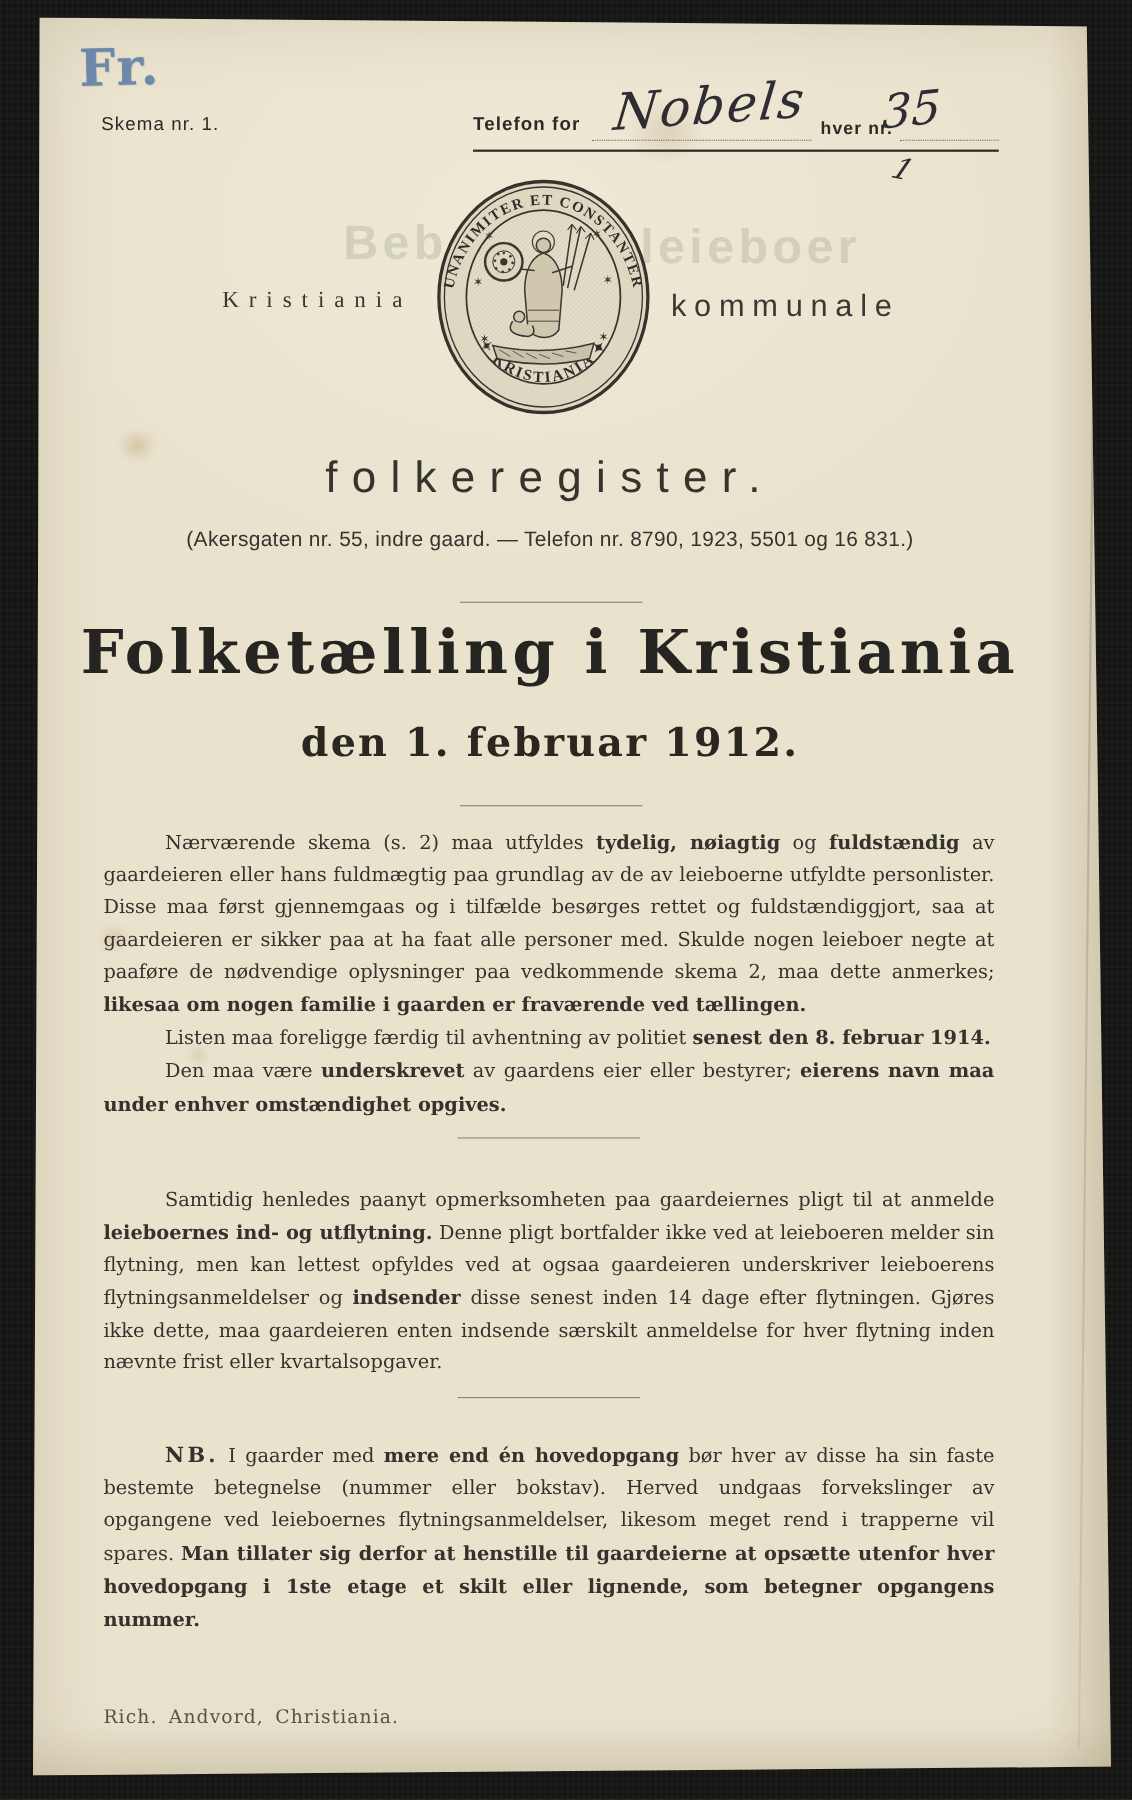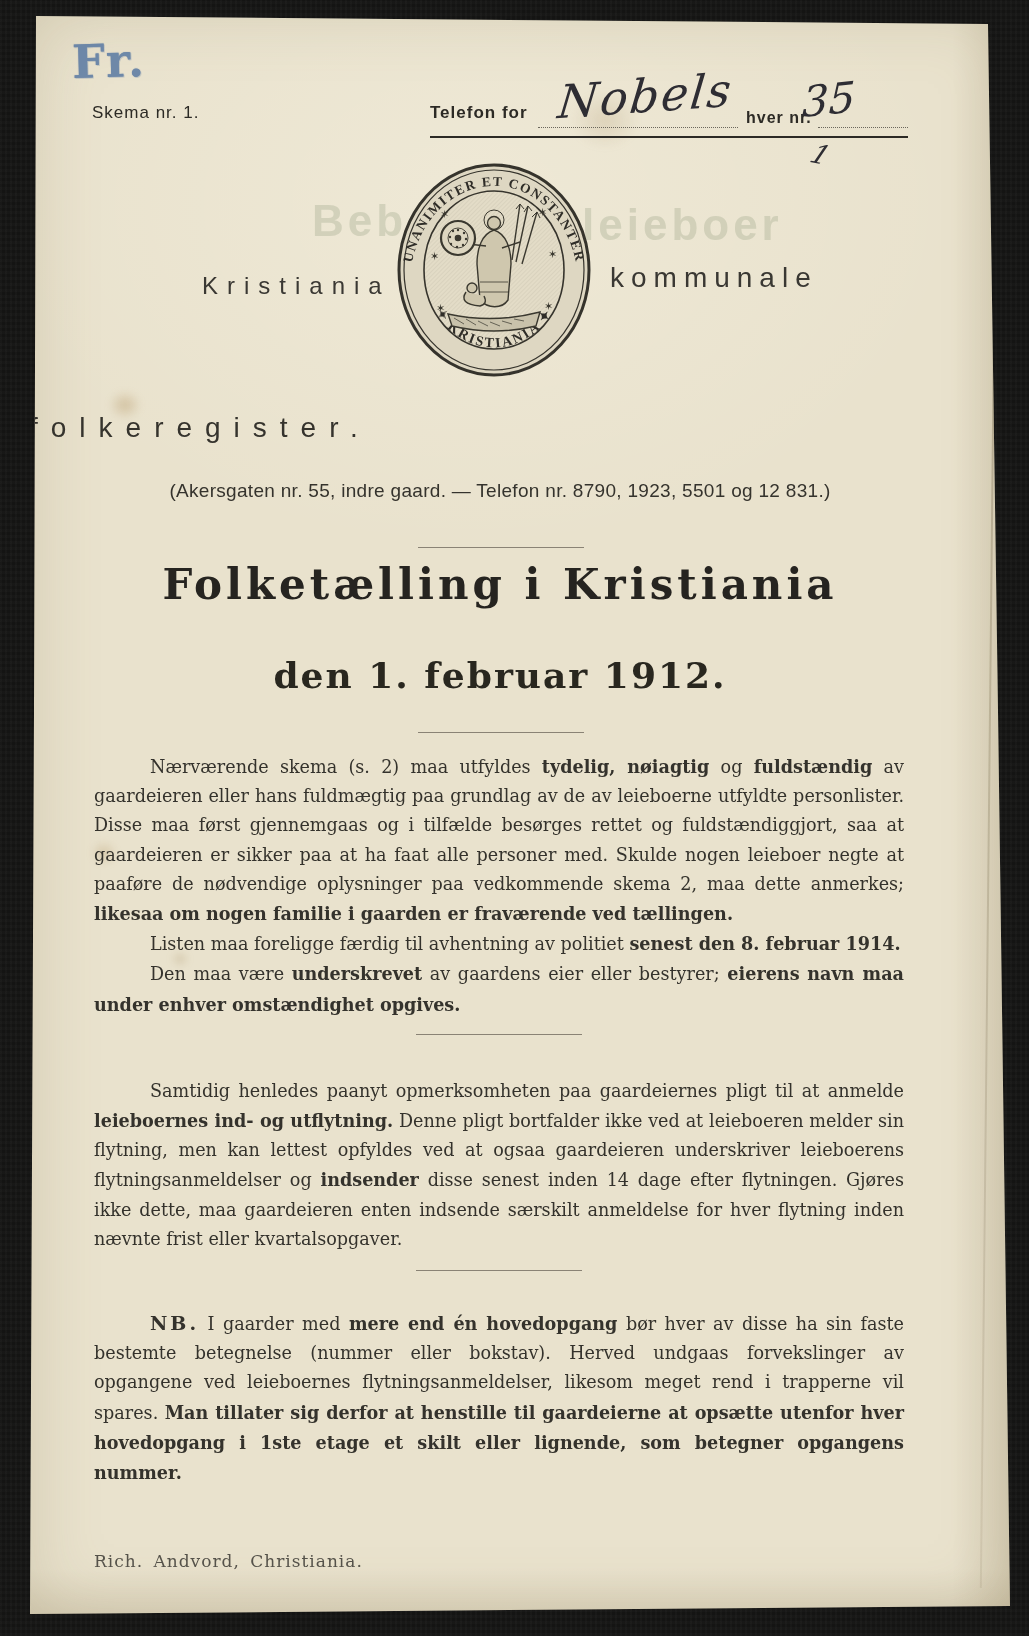--- a/index.html
+++ b/index.html
@@ -41,30 +41,30 @@
   .dotted2{position:absolute;left:388px;top:24px;width:90px;border-bottom:1px dotted #6b675c;}
   .solidline{position:absolute;left:0px;top:33px;width:478px;border-bottom:2px solid #2c2a25;}
   .hw{color:#2e2d33;font-style:italic;font-family:"DejaVu Serif",serif;}
   .hw-street{position:absolute;left:128px;top:-34px;font-size:46px;transform:rotate(-4deg) skewX(-10deg);letter-spacing:2px;}
   .hw-number{position:absolute;left:372px;top:-28px;font-size:42px;transform:rotate(-6deg) skewX(-8deg);}
   .hw-note{position:absolute;left:382px;top:36px;font-size:27px;transform:rotate(12deg) skewX(-12deg);}
 
   .ghost{position:absolute;font-family:"Liberation Sans",sans-serif;font-weight:bold;color:rgba(150,160,128,.30);letter-spacing:4px;font-size:44px;}
   .ghost.gl{left:282px;top:186px;}
   .ghost.gr{left:552px;top:190px;}
-  .org-left{position:absolute;left:172px;top:262px;font-family:Liberation Sans, sans-serif;font-size:24px;color:#3a3833;letter-spacing:9px;}
+  .org-left{position:absolute;left:172px;top:250px;font-family:Liberation Serif, serif;font-size:21px;color:#3a3833;letter-spacing:9px;}
   .org-right{position:absolute;left:580px;top:252px;font-family:"Liberation Sans",sans-serif;font-size:28px;color:#3a3833;letter-spacing:7px;}
   .sealwrap{position:absolute;left:366px;top:152px;width:196px;height:218px;}
 
-  .register{position:absolute;left:0;top:402px;width:940px;font-family:"Liberation Sans",sans-serif;font-size:28px;color:#35332d;letter-spacing:13px;}
+  .register{position:absolute;left:0;top:402px;width:940px;text-align:center;font-family:"Liberation Sans",sans-serif;font-size:40px;color:#35332d;letter-spacing:13px;}
   .address{position:absolute;left:0;top:470px;width:940px;text-align:center;font-family:"Liberation Sans",sans-serif;font-size:19px;color:#35332d;letter-spacing:.3px;}
   .rule{position:absolute;left:388px;width:166px;border-top:1.4px solid #8a8375;}
   .rule.r1{top:537px;}
   .rule.r2{top:722px;}
-  .title{position:absolute;left:0;top:550px;width:940px;text-align:center;font-size:42px;font-weight:bold;color:#262420;letter-spacing:4px;font-family:"DejaVu Serif",serif;}
+  .title{position:absolute;left:0;top:550px;width:940px;text-align:center;font-size:55px;font-weight:bold;color:#262420;letter-spacing:4px;font-family:"DejaVu Serif",serif;}
   .subtitle{position:absolute;left:0;top:644px;width:940px;text-align:center;font-size:36px;font-weight:bold;color:#29271f;letter-spacing:2px;font-family:"DejaVu Serif",serif;}
 
   .bodytext{position:absolute;left:64px;top:742px;width:810px;font-size:17.6px;line-height:29.2px;color:#34322c;text-align:justify;}
   .bodytext p{margin:0;text-indent:56px;}
   .seg-n{font-weight:normal;}
   .seg-b{font-weight:bold;}
   .seg-bi{font-weight:bold;}
   .seg-nb{font-weight:bold;font-size:19px;letter-spacing:3px;}
   .flowrule{width:166px;border:0;border-top:1.4px solid #8a8375;margin:14px auto 42px auto;}
   .flowrule.second{margin:16px auto 38px auto;}
@@ -164,21 +164,21 @@
             <text x="44" y="56">✶</text>
               <text x="142" y="54">✶</text>
             <text x="40" y="150">✶</text>
               <text x="148" y="148">✶</text>
           </g>
         </g>
       </svg>
     </div>
 
     <div class="register">folkeregister.</div>
-    <div class="address">(Akersgaten nr. 55, indre gaard. — Telefon nr. 8790, 1923, 5501 og 12 831.)</div>
+    <div class="address">(Akersgaten nr. 55, indre gaard. — Telefon nr. 8790, 1923, 5501 og 16 831.)</div>
 
     <div class="rule r1"></div>
     <div class="title">Folketælling i Kristiania</div>
     <div class="subtitle">den 1. februar 1912.</div>
     <div class="rule r2"></div>
 
     <div class="bodytext">
       <p><span class="seg-n">Nærværende skema (s. 2) maa utfyldes </span><span class="seg-bi">tydelig, nøiagtig</span><span class="seg-n"> og </span><span class="seg-bi">fuldstændig</span><span class="seg-n"> av gaardeieren eller hans fuldmægtig paa grundlag av de av leieboerne utfyldte personlister.  Disse maa først gjennemgaas og i tilfælde besørges rettet og fuldstændiggjort, saa at gaardeieren er sikker paa at ha faat alle personer med.  Skulde nogen leieboer negte at paaføre de nødvendige oplysninger paa vedkommende skema 2, maa dette anmerkes; </span><span class="seg-b">likesaa om nogen familie i gaarden er fraværende ved tællingen.</span></p>
       <p><span class="seg-n">Listen maa foreligge færdig til avhentning av politiet </span><span class="seg-b">senest den 8. februar 1914.</span></p>
       <p><span class="seg-n">Den maa være </span><span class="seg-b">underskrevet</span><span class="seg-n"> av gaardens eier eller bestyrer; </span><span class="seg-bi">eierens</span><span class="seg-n"> </span><span class="seg-b">navn maa under enhver omstændighet opgives.</span></p>

